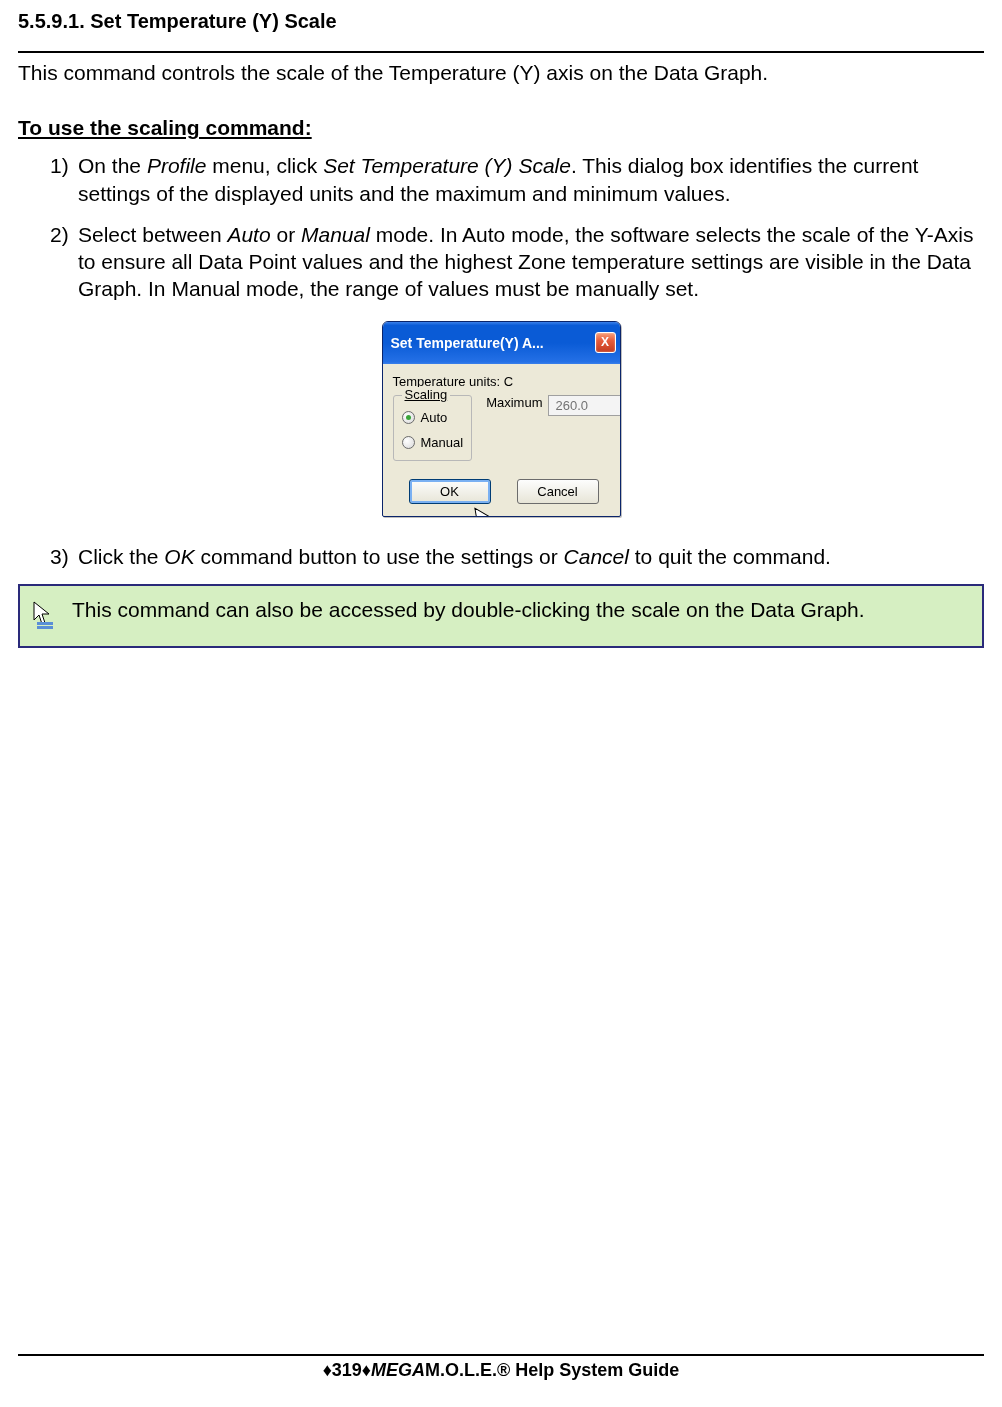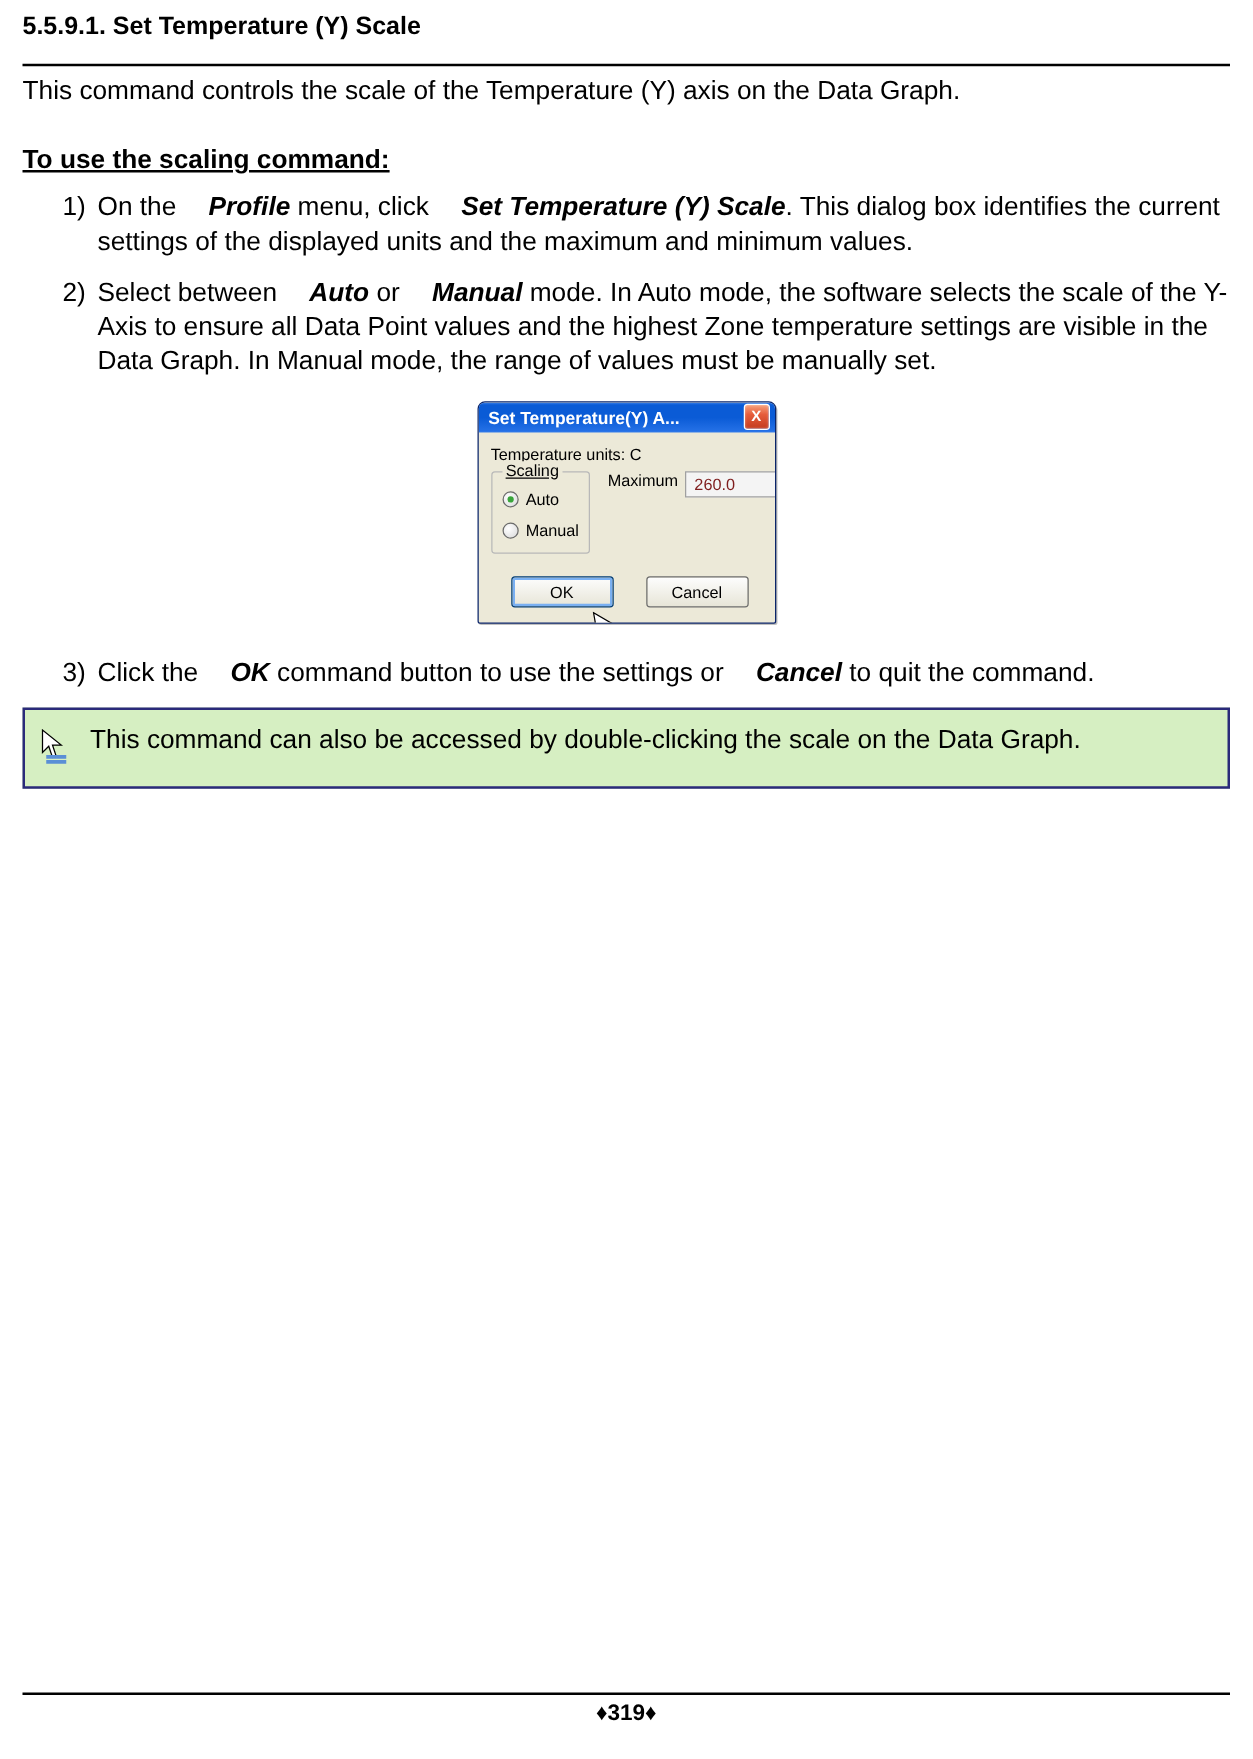--- a/index.html
+++ b/index.html
@@ -40,39 +40,39 @@
     margin-bottom: 14px;
     line-height: 1.3;
     padding-left: 28px;
     position: relative;
   }
   ol.steps li .list-number {
     position: absolute;
     left: 0;
     top: 0;
   }
-  .bolditalic { font-weight: bold; font-style: italic; margin-left: 20px; }
+  .bolditalic { font-weight: normal; font-style: italic; }
   .dialog-wrap {
     display: flex;
     justify-content: center;
     margin: 18px 0 26px 0;
   }
 
   
   .dialog {
     width: 239px;
     border: 1px solid #0a246a;
     border-radius: 6px 6px 2px 2px;
     box-shadow: 1px 1px 0 rgba(0,0,0,0.25);
     font-family: Tahoma, Arial, sans-serif;
     background: #ece9d8;
     overflow: hidden;
   }
   .titlebar {
-    height: 24px;
+    height: 42px;
     background: linear-gradient(to bottom, #3a80ea 0%, #0a5bd6 8%, #0a5bd6 50%, #2470e6 95%, #3a80ea 100%);
     display: flex;
     align-items: center;
     justify-content: space-between;
     padding: 0 4px 0 8px;
   }
   .titlebar-text {
     color: #fff;
     font-weight: bold;
     font-size: 14px;
@@ -131,21 +131,21 @@
   }
   .right-col { display: flex; flex-direction: row; gap: 6px; }
   .field-label { font-size: 13px; }
   .field-input {
     width: 80px;
     height: 21px;
     border: 1px solid #a0a0a0;
     background: #f4f4f4;
     padding: 1px 6px;
     font-size: 13px;
-    color: #7f1d1d;
+    color: #737373;
   }
   .dlg-buttons {
     display: flex;
     gap: 26px;
     justify-content: center;
     margin-top: 18px;
   }
   .win-btn {
     width: 82px;
     height: 25px;
@@ -280,13 +280,14 @@
       <path d="M2 2 L2 20 L7 15 L10 24 L13 23 L10 14 L17 14 Z" fill="#fff" stroke="#000" stroke-width="1"></path>
       <rect x="5" y="22" width="16" height="3" fill="#5a8fd6"></rect>
       <rect x="5" y="26" width="16" height="3" fill="#5a8fd6"></rect>
     </svg>
   </div>
   <div>This command can also be accessed by double-clicking the scale on the Data Graph.</div>
 </div>
 
 <div class="page-footer">
   <span>♦319♦</span>
+  <span class="right"><span class="i">MEGA</span><span>M.O.L.E.® Help System Guide</span></span>
 </div>
 
 </body></html>

